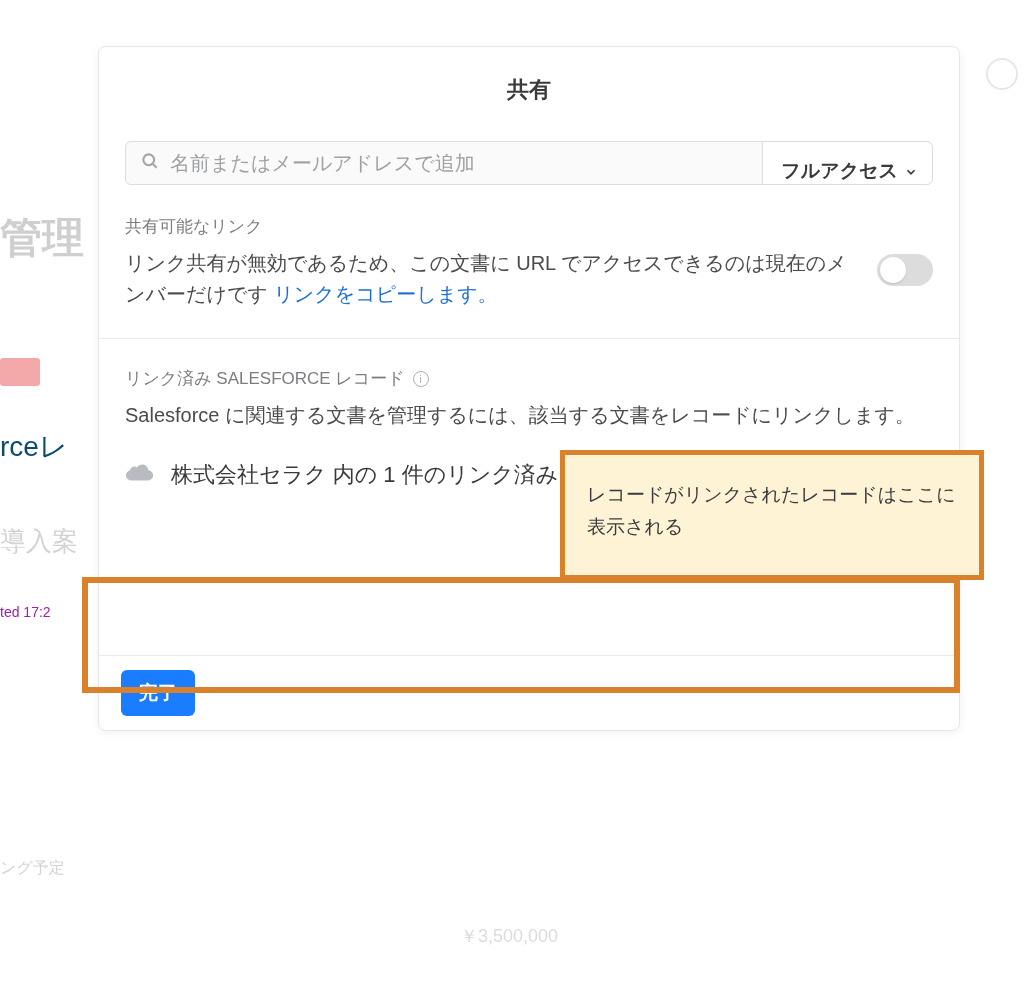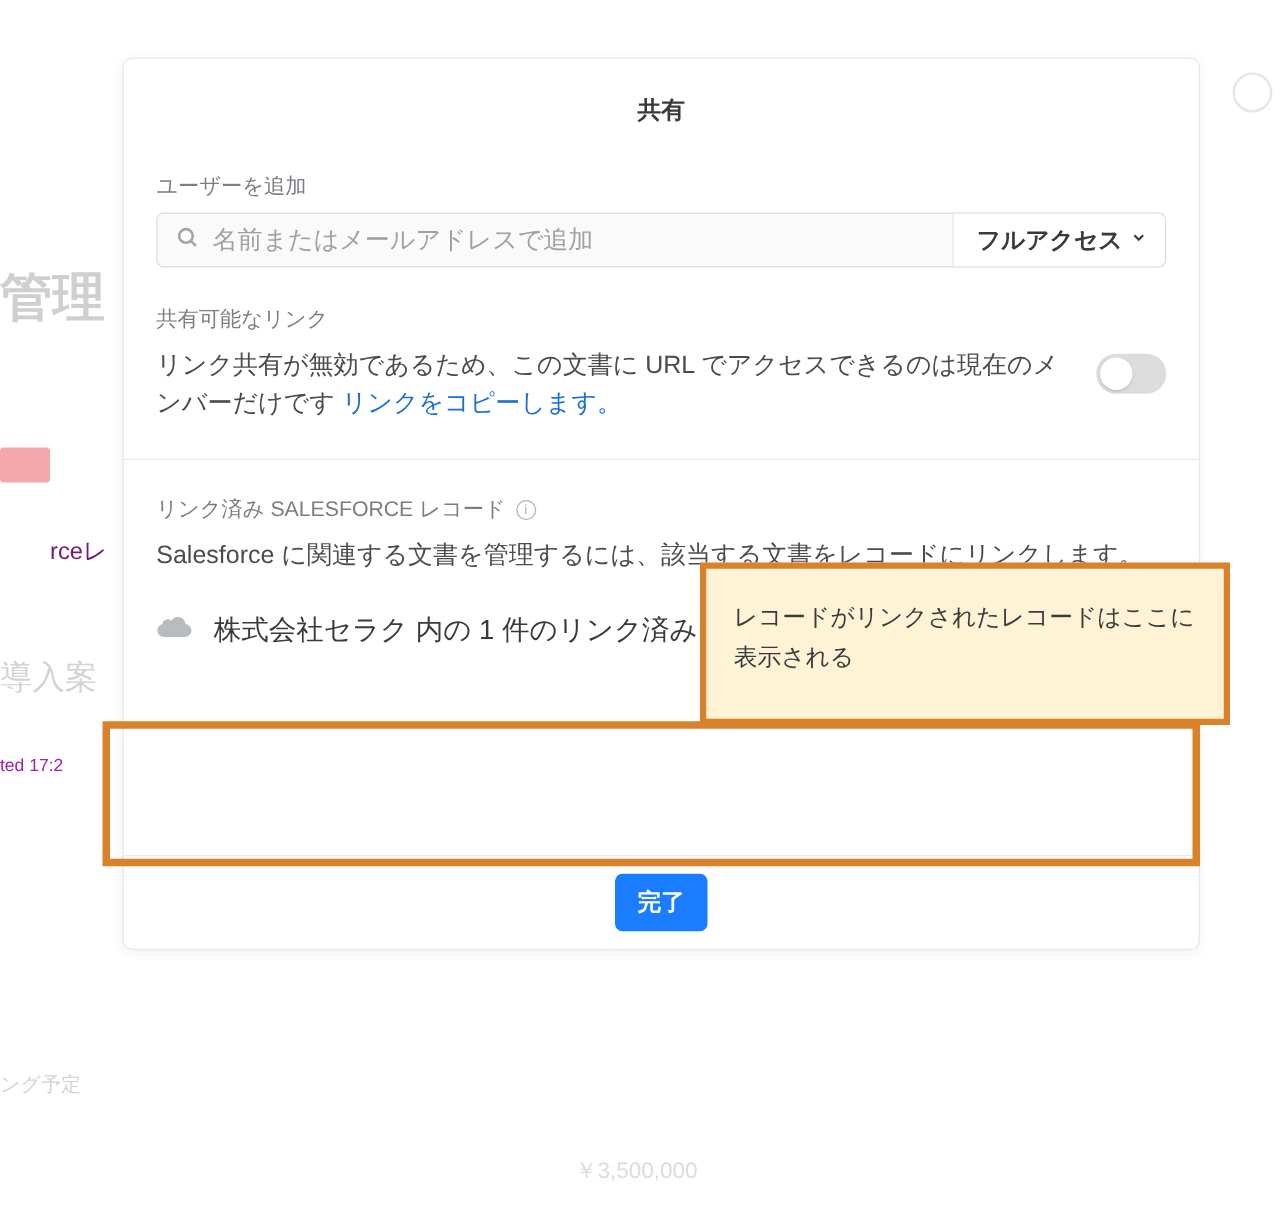--- a/index.html
+++ b/index.html
@@ -30,23 +30,22 @@
   .bg-badge {
     position: absolute;
     left: 0; top: 358px;
     width: 40px; height: 28px;
     background: #f3a9a9;
     border-radius: 3px;
   }
   .bg-rce {
     position: absolute;
     left: 0; top: 428px;
-    font-size: 19px;
-    color: #701a75;
-    padding-left: 40px;
+    font-size: 28px;
+    color: #0c4a6e;
   }
   .bg-donu {
     position: absolute;
     left: 0; top: 524px;
     font-size: 26px;
     color: #d3d3d4;
   }
   .bg-ted {
     position: absolute;
     left: 0; top: 604px;
@@ -82,21 +81,21 @@
     background: #ffffff;
     border: 1px solid #e7e7e8;
     border-radius: 8px;
     box-shadow: 0 2px 10px rgba(0,0,0,0.06);
     display: flex;
     flex-direction: column;
   }
 
   .modal-title {
     text-align: center;
-    font-size: 19px;
+    font-size: 22px;
     font-weight: 700;
     color: #3a3a3d;
     padding: 28px 0 36px 0;
   }
 
   .section-pad { padding: 0 26px; }
 
   .label {
     font-size: 17px;
     color: #7b7d82;
@@ -129,21 +128,21 @@
     outline: none;
     background: transparent;
     font-size: 20px;
     color: #8b8d91;
   }
   .search-input::placeholder { color: #9ea0a4; }
   .select-cell {
     border-left: 1px solid #dcdcdd;
     background: #ffffff;
     display: flex;
-    align-items: center;
+    align-items: flex-end;
     padding: 0 14px 0 18px;
     font-size: 19px;
     font-weight: 700;
     color: #3a3a3d;
     border-radius: 0 6px 6px 0;
     white-space: nowrap;
   }
   .chevron-down {
     margin-left: 6px;
   }
@@ -237,21 +236,21 @@
     color: #3a3a3d;
     padding: 8px 18px;
     cursor: pointer;
   }
 
   
   .footer {
     border-top: 1px solid #eaeaea;
     padding: 14px 22px;
     display: flex;
-    justify-content: center;
+    justify-content: flex-start;
     margin-top: 136px;
   }
   .done-btn {
     background: #1a7cff;
     color: #fff;
     border: none;
     font-size: 19px;
     font-weight: 700;
     padding: 10px 18px;
     border-radius: 6px;
@@ -295,21 +294,20 @@
   <div class="bg-yotei">ング予定</div>
   <div class="bg-yen">￥3,500,000</div>
   <div class="bg-circle"></div>
 </div>
 
 <div class="modal">
 
   <div class="modal-title">共有</div>
 
   <div class="section-pad">
-    <div class="label">ユーザーを追加</div>
 
     <div class="add-user-row">
       <div class="search-cell">
         <span class="search-icon">
           <svg width="20" height="20" viewBox="0 0 24 24" fill="none" stroke="currentColor" stroke-width="2.5">
             <circle cx="10.5" cy="10.5" r="6.5"></circle>
               <line x1="20" y1="20" x2="15.2" y2="15.2"></line>
           </svg>
         </span>
         <input class="search-input" type="text" placeholder="名前またはメールアドレスで追加" style="">

